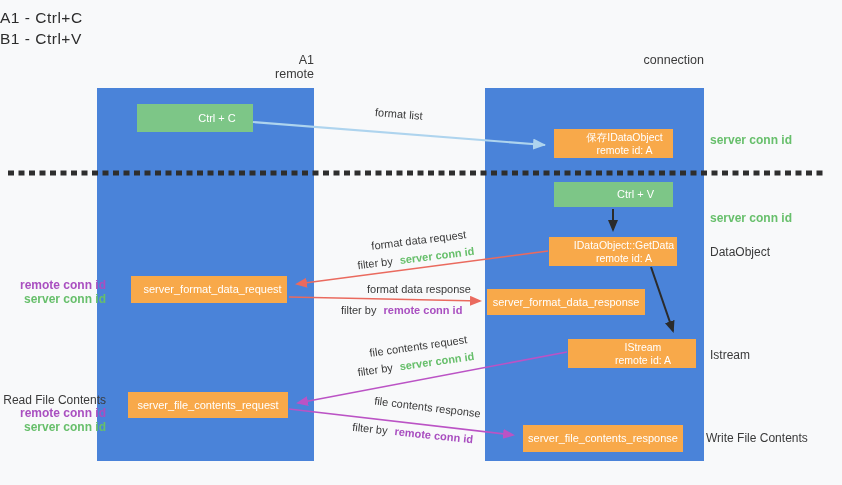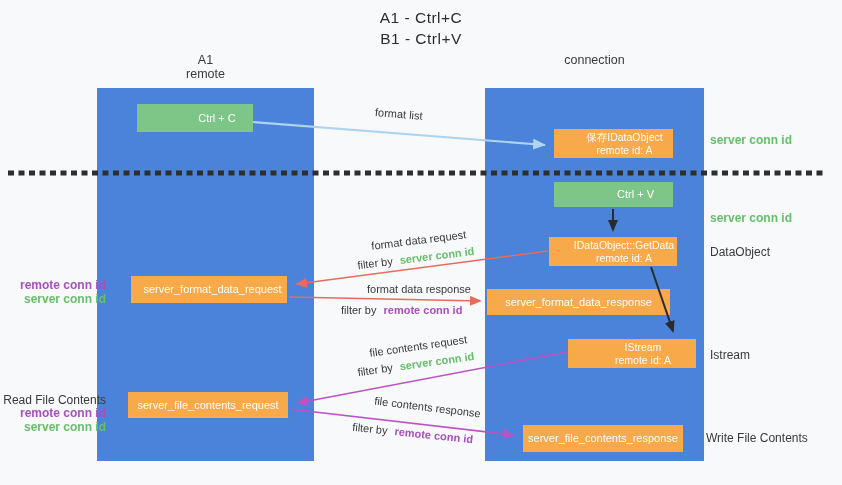--- a/index.html
+++ b/index.html
@@ -6,33 +6,33 @@
   html,body { width:842px; height:485px; }
   body {
     font-family:"Liberation Sans", sans-serif;
     background:#f8f9fa;
     position:relative;
     overflow:hidden;
   }
   .abs { position:absolute; }
   .title {
     top:7px; left:0; width:842px;
-    text-align:center;
+    text-align:left;
     font-size:15.5px; line-height:21px;
     color:#2c2c2c; letter-spacing:0.5px;
   }
   .lane {
     background:#4a83d9;
     top:88px; height:373px;
     z-index:1;
   }
   .lane-left  { left:97px;  width:217px; }
   .lane-right { left:485px; width:219px; }
   .lane-header {
-    top:53px; text-align:center;
+    top:53px; text-align:right;
     font-size:12.5px; line-height:14px; color:#3a3a3a;
   }
   .lh-left  { left:97px;  width:217px; }
   .lh-right { left:485px; width:219px; }
   .box {
     z-index:2;
     color:#fff;
     display:flex; flex-direction:column;
     align-items:center; justify-content:center;
     text-align:center;
@@ -87,21 +87,21 @@
 
 <div class="abs box orange two-line" style="left:549px;top:237px;width:128px;height:29px;">
   <div>IDataObject::GetData</div>
   <div>remote id: A</div>
 </div>
 
 <div class="abs box orange" style="left:131px;top:276px;width:156px;height:27px;padding-left:7px;">
   <div>server_format_data_request</div>
 </div>
 
-<div class="abs box orange" style="left:487px;top:289px;width:183px;height:26px;">
+<div class="abs box orange" style="left:487px;top:289px;width:158px;height:26px;">
   <div>server_format_data_response</div>
 </div>
 
 <div class="abs box orange two-line" style="left:568px;top:339px;width:128px;height:29px;">
   <div>IStream</div>
   <div>remote id: A</div>
 </div>
 
 <div class="abs box orange" style="left:128px;top:392px;width:160px;height:26px;">
   <div>server_file_contents_request</div>

